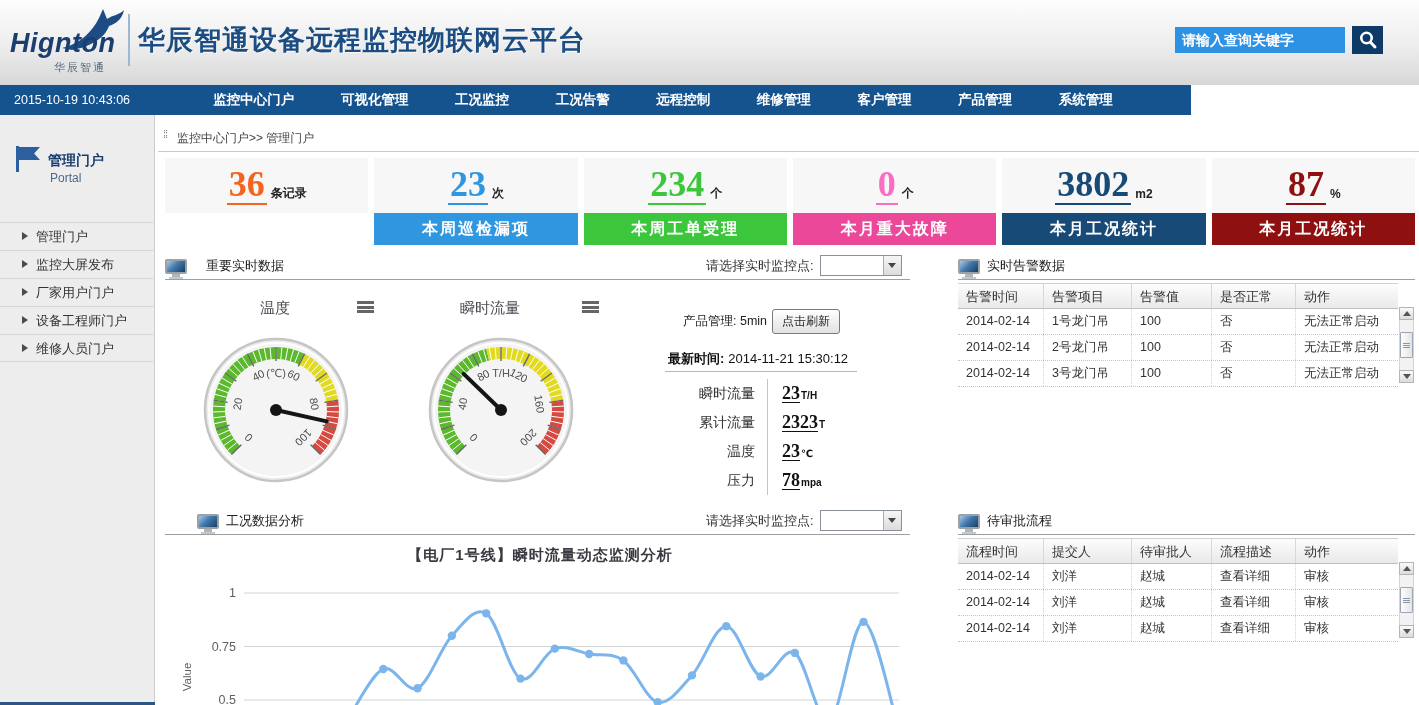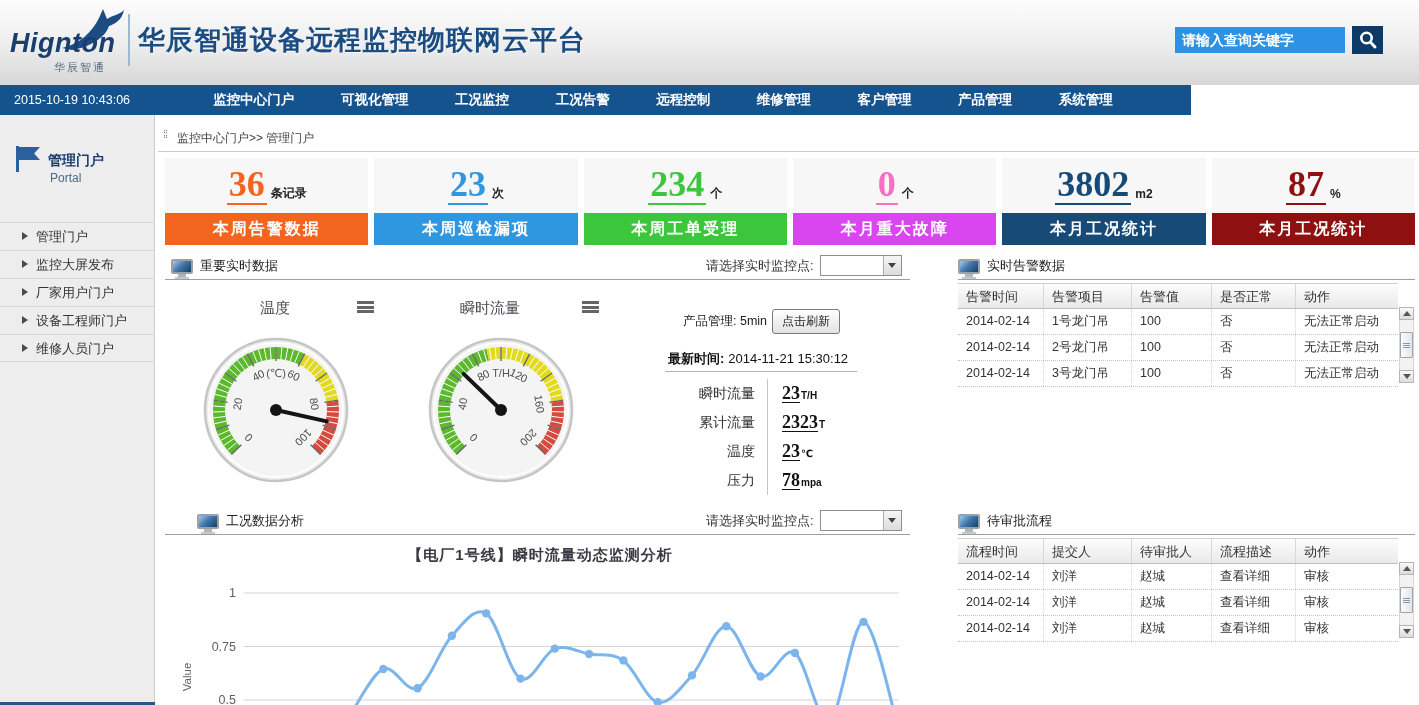--- a/index.html
+++ b/index.html
@@ -181,60 +181,59 @@
 <div class="bc-icon">⁞⁞</div>
 <div class="breadcrumb">监控中心门户&gt;&gt; 管理门户</div>
 <div class="bc-line"></div>
 
 <div class="stats" id="stats-row">
     <div class="stat-card">
       <div class="stat-top">
         <span class="stat-value" style="color: rgb(243, 100, 30);">36</span>
         <span class="stat-unit">条记录</span>
       </div>
-      <div class="stat-bar" style="background: rgb(243, 100, 30);">本周告警数据</div>
     </div>
     <div class="stat-card">
       <div class="stat-top">
         <span class="stat-value" style="color: rgb(47, 150, 224);">23</span>
         <span class="stat-unit">次</span>
       </div>
       <div class="stat-bar" style="background: rgb(47, 150, 224);">本周巡检漏项</div>
     </div>
     <div class="stat-card">
       <div class="stat-top">
         <span class="stat-value" style="color: rgb(60, 198, 60);">234</span>
         <span class="stat-unit">个</span>
       </div>
       <div class="stat-bar" style="background: rgb(60, 198, 60);">本周工单受理</div>
     </div>
     <div class="stat-card">
       <div class="stat-top">
         <span class="stat-value" style="color: rgb(251, 108, 195);">0</span>
         <span class="stat-unit">个</span>
       </div>
-      <div class="stat-bar" style="background: #d946ef;">本月重大故障</div>
+      <div class="stat-bar" style="background: #ec4899;">本月重大故障</div>
     </div>
     <div class="stat-card">
       <div class="stat-top">
         <span class="stat-value" style="color: rgb(23, 74, 119);">3802</span>
         <span class="stat-unit">m2</span>
       </div>
       <div class="stat-bar" style="background: rgb(23, 74, 119);">本月工况统计</div>
     </div>
     <div class="stat-card">
       <div class="stat-top">
         <span class="stat-value" style="color: rgb(142, 16, 16);">87</span>
         <span class="stat-unit">%</span>
       </div>
       <div class="stat-bar" style="background: rgb(142, 16, 16);">本月工况统计</div>
     </div>
   </div>
 
-<div class="sec-head abs" style="left:171px; top:254px;">
+<div class="sec-head abs" style="left:165px; top:254px;gap:12px;">
   <div class="mon-icon"></div>
   <div class="sec-title">重要实时数据</div>
 </div>
 <div class="sel-row" style="left:706px; top:255px;">
   <span>请选择实时监控点:</span>
   <div class="combo">
     <div class="combo-field"></div>
     <div class="combo-btn">
         <div class="arr-down"></div>
       </div>

